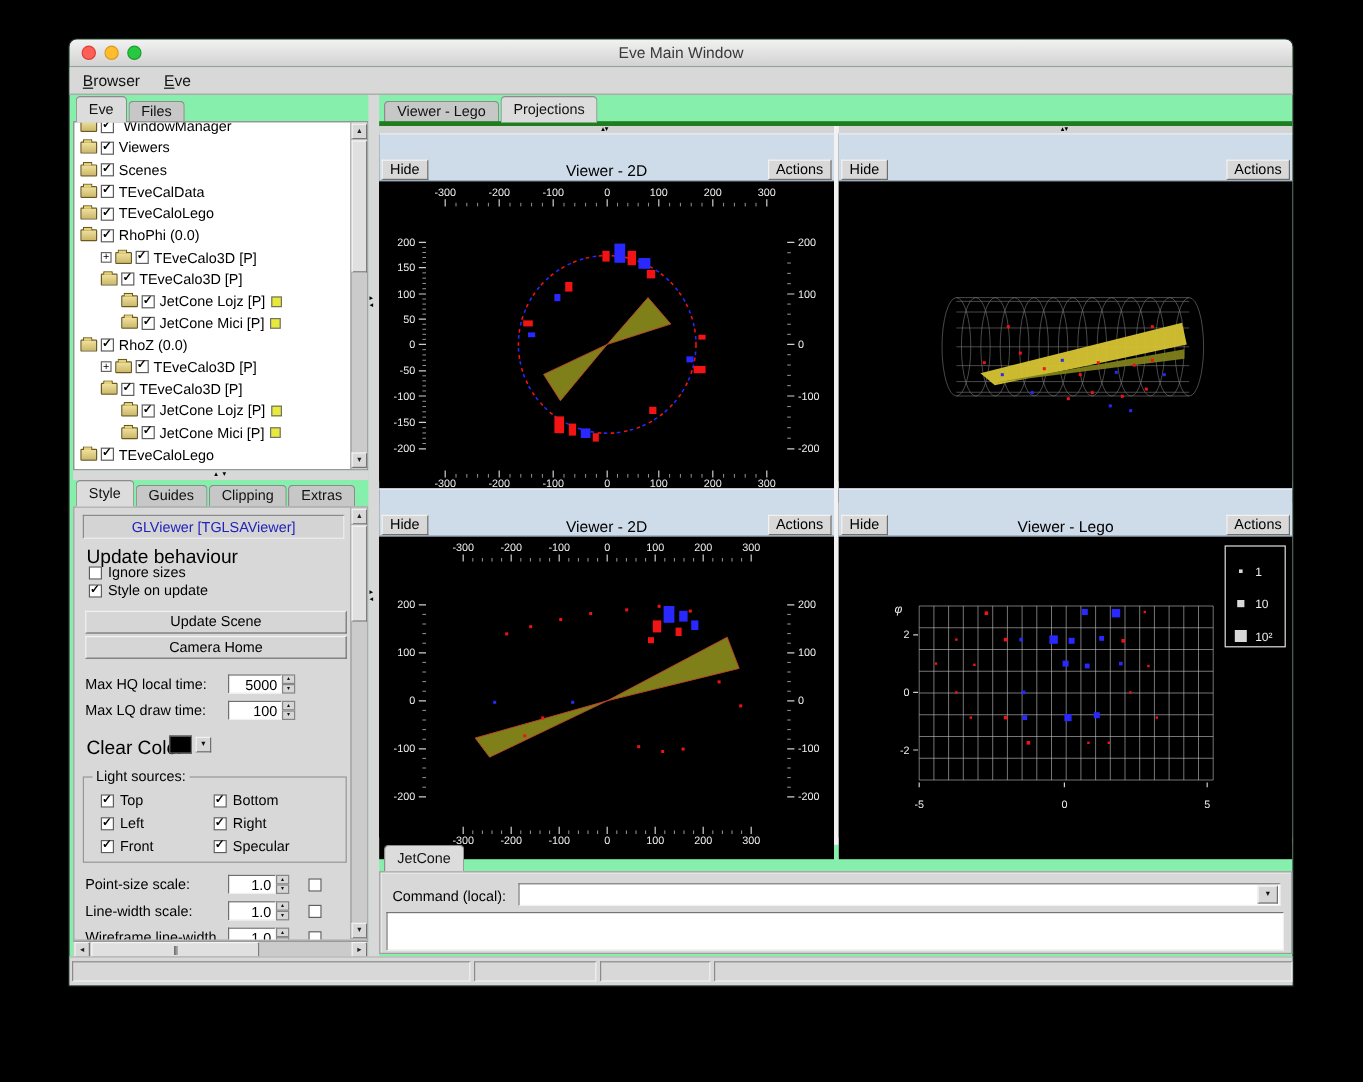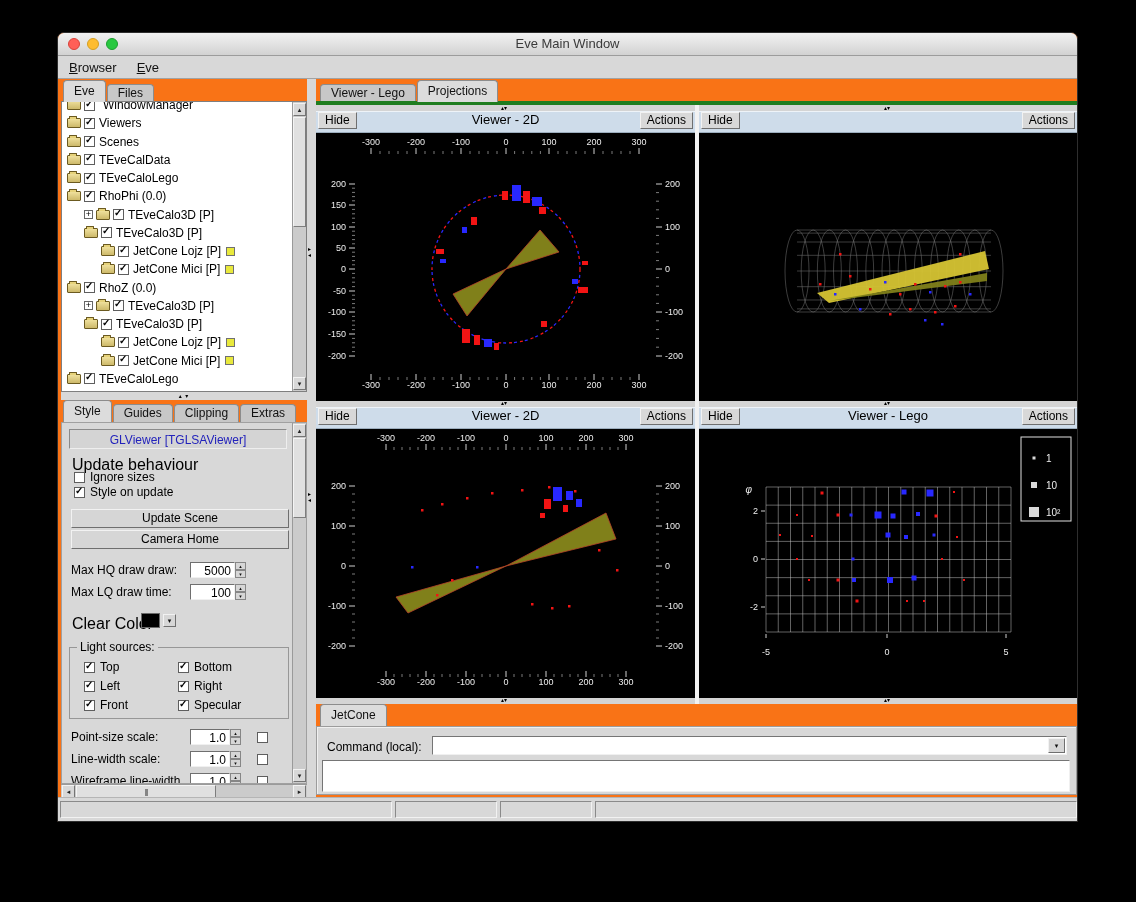--- a/index.html
+++ b/index.html
@@ -1,18 +1,18 @@
 <!DOCTYPE html>
 <html><head>
 <meta charset="utf-8">
 <style>
   *{box-sizing:border-box;margin:0;padding:0}
   body{background:#000;font-family:"Liberation Sans",sans-serif;-webkit-font-smoothing:antialiased}
   .stage{position:relative;width:1136px;height:902px;background:#000;overflow:hidden}
-  .window{position:absolute;left:57px;top:32px;width:1021px;height:790px;background:#f97316;border:1px solid #2e2e2e;border-radius:7px 7px 0 0;box-shadow:0 10px 34px rgba(0,0,0,.65)}
+  .window{position:absolute;left:57px;top:32px;width:1021px;height:790px;background:#86efac;border:1px solid #2e2e2e;border-radius:7px 7px 0 0;box-shadow:0 10px 34px rgba(0,0,0,.65)}
   .titlebar{position:relative;height:23px;background:linear-gradient(#f2f2f2,#d2d2d2);border-bottom:1px solid #9c9c9c;border-radius:6px 6px 0 0}
   .tl{position:absolute;top:5px;width:12px;height:12px;border-radius:50%}
   .tl.r{left:10px;background:#ff5f57;border:1px solid #d8423a}
   .tl.y{left:29px;background:#febc2e;border:1px solid #d49e23}
   .tl.g{left:48px;background:#28c840;border:1px solid #1d9e30}
   .title{text-align:center;font-size:13px;line-height:22px;color:#3a3a3a}
   .menubar{position:relative;height:23px;border-bottom:1px solid #a2a2a2;background:#d8d8d8;display:flex;align-items:center;padding-left:9px;gap:16px;font-size:13px;color:#111}
   .menu-item{padding:1px 2px}
   .content{position:relative;height:720px;overflow:hidden}
   .tab-row{position:absolute;display:flex;align-items:flex-end;height:22px}
@@ -54,21 +54,21 @@
   .hthumb{position:absolute;top:0;height:13px;background:#e0e0e0;border:1px solid;border-color:#f4f4f4 #7d7d7d #7d7d7d #f4f4f4;text-align:center;font-size:8px;line-height:12px;color:#555;letter-spacing:-1px}
   .v-split{position:absolute;left:249px;top:0;width:9px;height:720px;background:#d8d8d8}
   .v-split .vk{position:absolute;left:1px;font-size:6px;line-height:5px;color:#000}
   
   .right-area{position:absolute;left:258px;top:1px;width:761px;height:717px}
   .green-line{position:absolute;left:0;top:21px;width:761px;height:4px}
   .viewer-grid{position:absolute;left:0;top:25px;width:761px;height:599px;background:#d4d4d4}
   .vgap{position:absolute;left:379px;top:0;width:4px;height:599px;background:#f2f2f2}
   .strip-ar{position:absolute;font-size:6px;line-height:6px;color:#000;letter-spacing:0}
   .pane{position:absolute;background:#000}
-  .pane-header{position:relative;height:22px;background:#cedcea;border-top:1px solid #eef3f8;border-bottom:1px solid #9cadbd;display:flex;align-items:flex-start;justify-content:space-between;padding:0 2px}
+  .pane-header{position:relative;height:40px;background:#cedcea;border-top:1px solid #eef3f8;border-bottom:1px solid #9cadbd;display:flex;align-items:flex-end;justify-content:space-between;padding:0 2px}
   .ph-btn{height:17px;line-height:15px;padding:0 6px;font-size:12px;background:#d8d8d8;border:1px solid;border-color:#f2f2f2 #6f6f6f #6f6f6f #f2f2f2;color:#000;z-index:2}
   .ph-title{position:absolute;left:0;right:0;text-align:center;font-size:13px;color:#000;pointer-events:none}
   svg{display:block}
   svg text{font-family:"Liberation Sans",sans-serif}
   
   .cmd-panel{position:absolute;left:0;top:646px;width:761px;height:69px;background:#d8d8d8;border:1px solid #9c9c9c;box-shadow:inset 1px 1px 0 #f0f0f0}
   .cmd-label{position:absolute;left:10px;top:13px;font-size:12px;color:#000}
   .combo{position:absolute;left:115px;top:9px;width:635px;height:19px;background:#fff;border:1px solid;border-color:#757575 #f0f0f0 #f0f0f0 #757575}
   .combo-btn{position:absolute;right:1px;top:1px;width:17px;height:15px;background:#d6d6d6;border:1px solid;border-color:#f2f2f2 #6f6f6f #6f6f6f #f2f2f2;font-size:7px;line-height:13px;text-align:center;color:#111}
   .cmd-text{position:absolute;left:5px;top:33px;width:748px;height:32px;background:#fff;border:1px solid;border-color:#757575 #f0f0f0 #f0f0f0 #757575}
@@ -245,21 +245,21 @@
               <span class="cb checked">
                 <span class="mark">✓</span>
               </span>
               <span>Style on update</span>
             </div>
           </div>
         <div class="btn-bevel big-btn" style="top:86px">Update Scene</div>
         <div class="btn-bevel big-btn" style="top:107px">Camera Home</div>
         <div id="time-rows">
             <div class="sprow" style="top: 139px;">
-              <span class="sl">Max HQ draw draw:</span>
+              <span class="sl">Max HQ local time:</span>
               <span class="entry" style="width: 45px;">5000</span>
               <span class="spin">
                 <span class="sa">▴</span>
                 <span class="sa">▾</span>
               </span>
             </div>
             <div class="sprow" style="top: 161px;">
               <span class="sl">Max LQ draw time:</span>
               <span class="entry" style="width: 45px;">100</span>
               <span class="spin">

